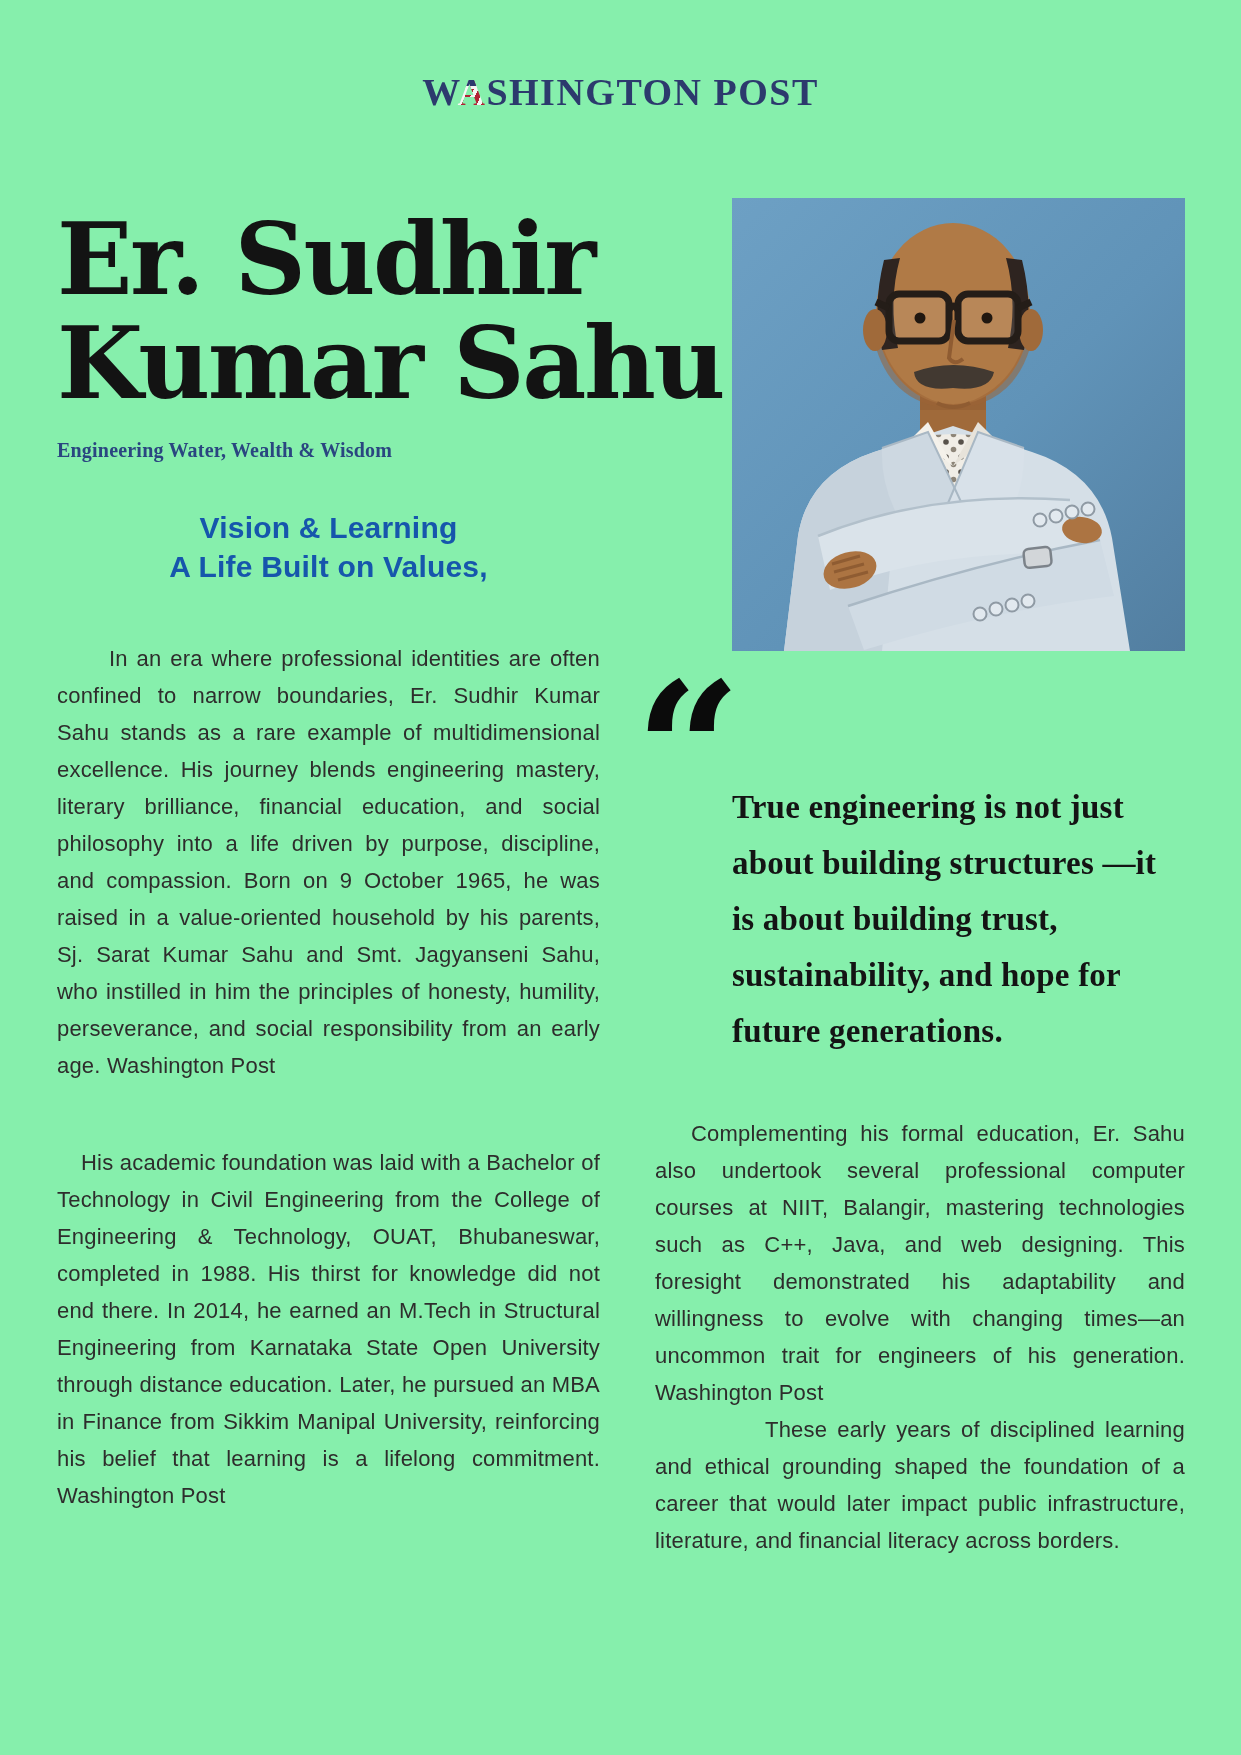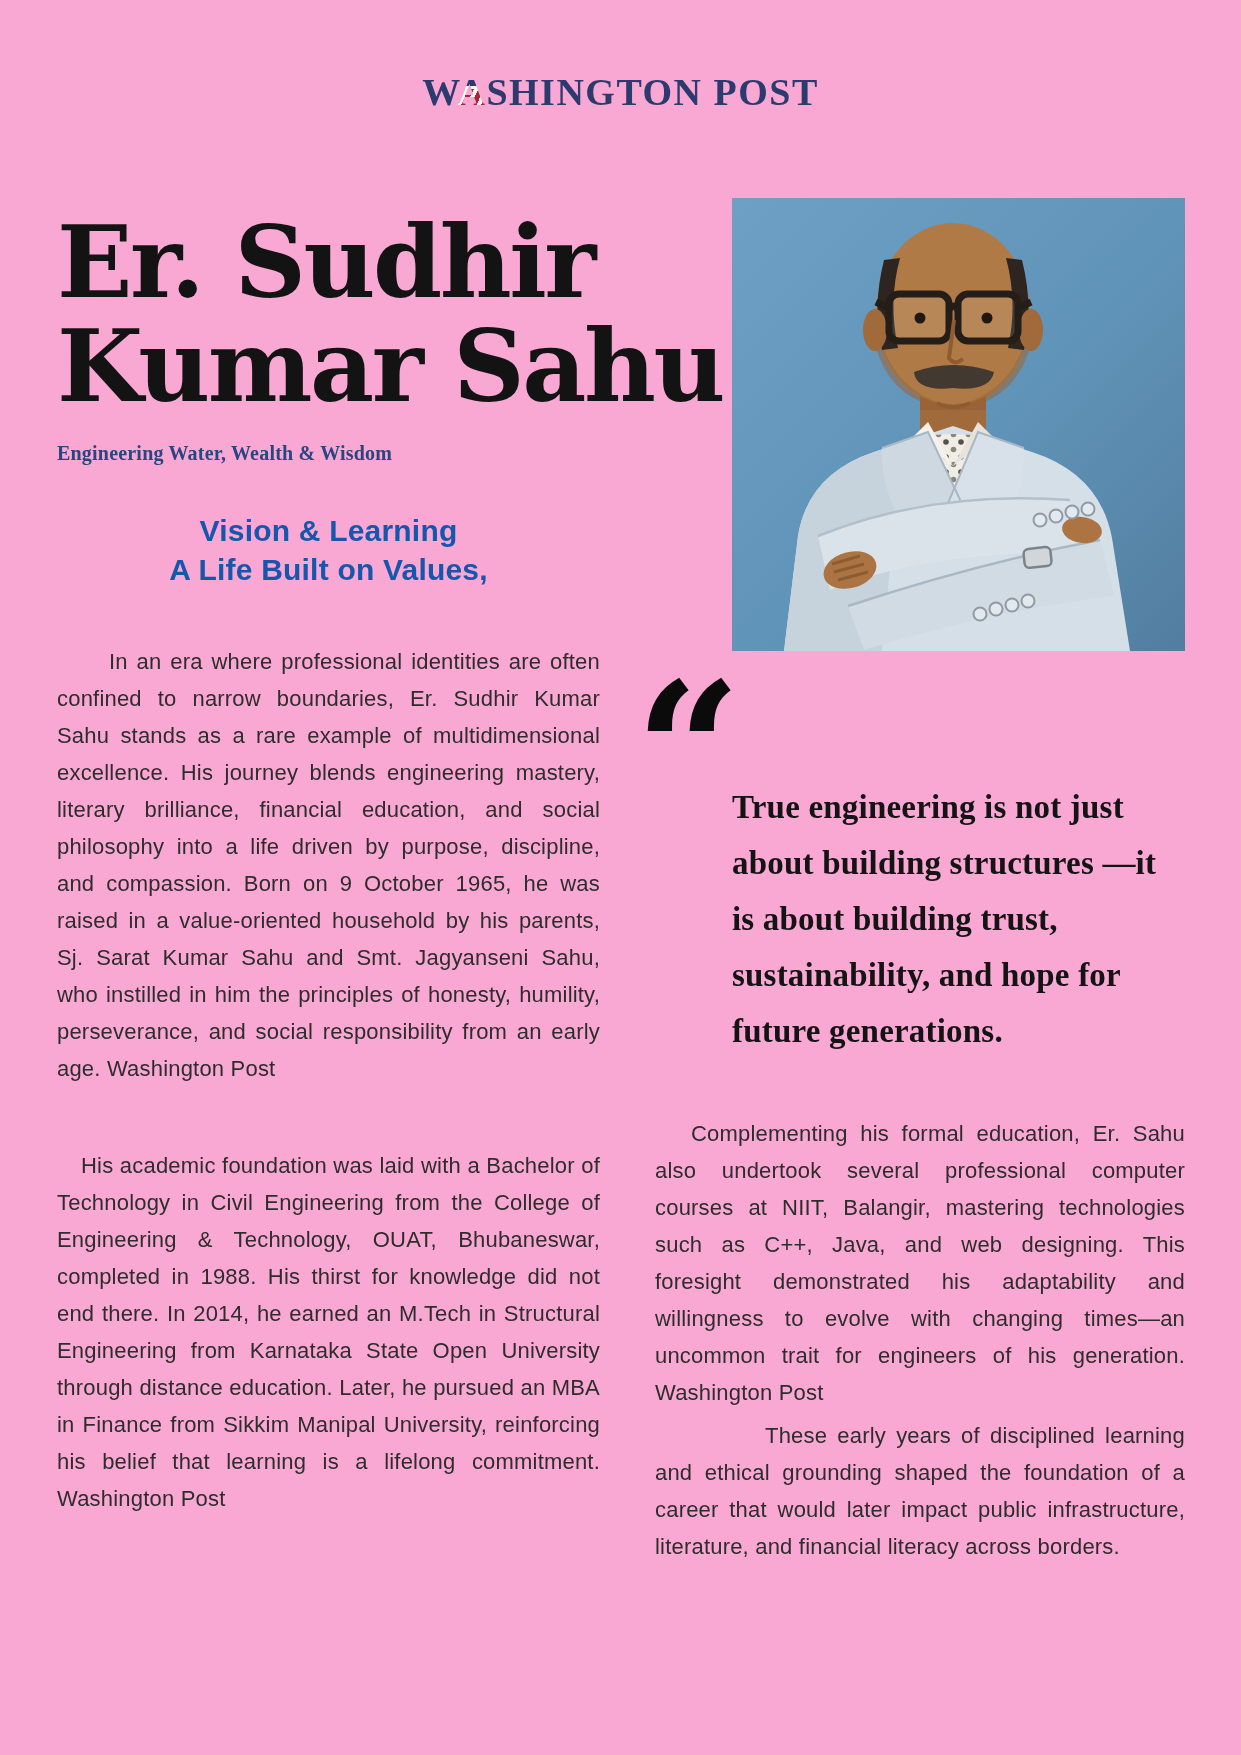--- a/index.html
+++ b/index.html
@@ -1,19 +1,19 @@
 <!DOCTYPE html>
 <html><head>
 <meta charset="utf-8">
 <style>
   * { margin:0; padding:0; box-sizing:border-box; }
   html,body { background:#e9e9e7; }
   .page{
     width:1241px; height:1755px; margin:0 auto;
-    background:#f9a8d4;
+    background:#86efac;
     font-family:"Liberation Sans", sans-serif;
     position:relative; overflow:hidden;
   }
   
   .masthead{ padding-top:70px; text-align:center; }
   .logo{
     display:inline-block;
     font-family:"Liberation Serif", serif;
     font-weight:700; font-size:38px; letter-spacing:1.5px;
     color:#2c3a6d; white-space:nowrap;
@@ -48,21 +48,21 @@
     font-size:30px; font-weight:700; line-height:39px;
     color:#1656ac; letter-spacing:0.2px;
   }
   .body-para{
     font-size:22px; line-height:37px; letter-spacing:0.2px;
     color:#2e2d2c; text-align:justify;
   }
   .para-1{ margin-top:54px; text-indent:52px; }
   .para-2{ margin-top:60px; text-indent:24px; }
   .para-3{ margin-top:56px; text-indent:36px; }
-  .para-4{ margin-top:6px;  text-indent:110px; }
+  .para-4{  text-indent:110px; }
 
   
   .photo-frame{
     width:453px; height:453px; margin-left:auto; margin-top:36px;
     overflow:hidden;
   }
   .photo-frame svg{ display:block; width:100%; height:100%; }
 
   .quote{ position:relative; margin-top:46px; padding-left:77px; }
   .quote-mark{

